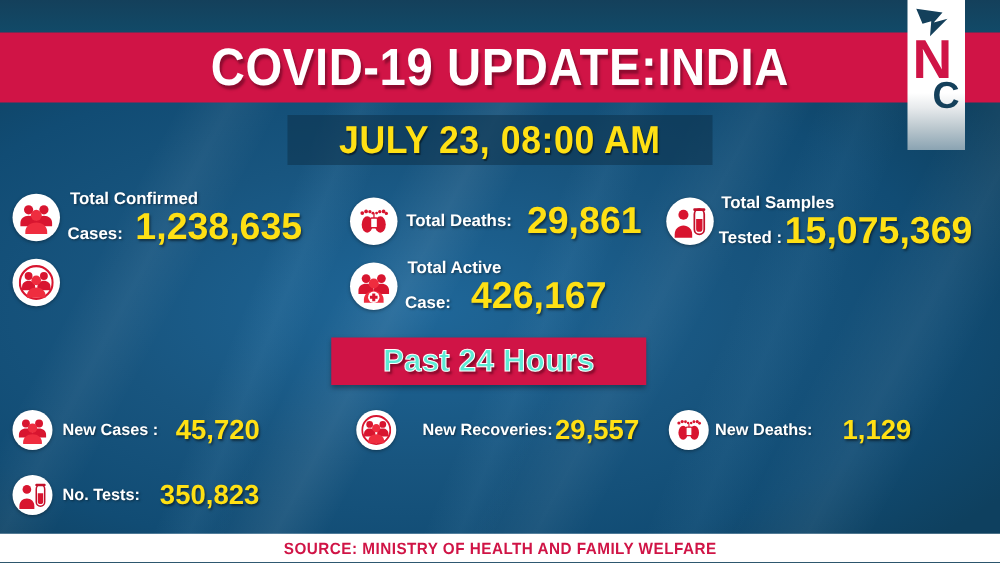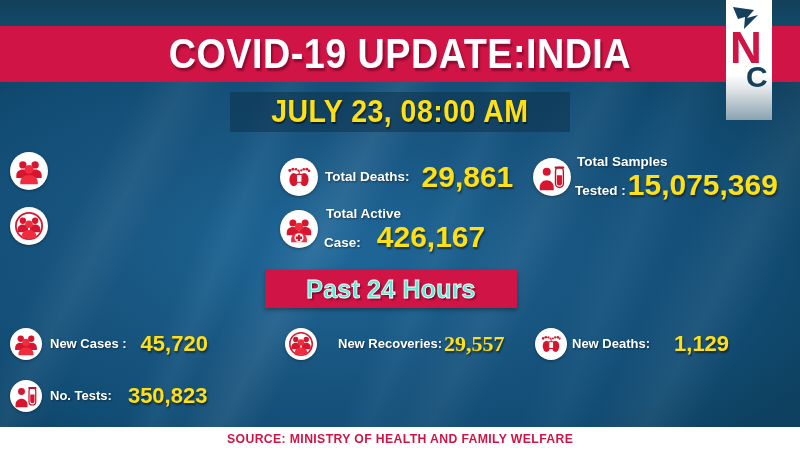--- a/index.html
+++ b/index.html
@@ -244,20 +244,27 @@
     <div class="icon-badge">
       <svg width="28" height="28" viewBox="0 0 32 32">
         <circle cx="9" cy="9" r="4.2" fill="#d8152f"></circle>
         <circle cx="23" cy="9" r="4.2" fill="#d8152f"></circle>
         <path d="M1.5 21c0-4 3.2-6.6 7.5-6.6S16.5 17 16.5 21v3h-15z" fill="#d8152f"></path>
         <path d="M15.5 21c0-4 3.2-6.6 7.5-6.6S30.5 17 30.5 21v3h-15z" fill="#d8152f"></path>
         <circle cx="16" cy="14" r="5" fill="#ef2d3f"></circle>
         <path d="M6 29c0-5 4.4-8.4 10-8.4S26 24 26 29v2H6z" fill="#ef2d3f"></path>
       </svg>
     </div>
+    <div class="stat-body stacked" style="margin-left:6px;">
+      <div class="stat-label line1">Total Confirmed</div>
+      <div class="line2">
+        <span class="stat-label">Cases:</span>
+        <span class="stat-value" style="margin-left:10px;">1,238,635</span>
+      </div>
+    </div>
   </div>
 
   <div class="stat big" style="left:10px; top:207px;">
     <div class="icon-badge">
       <svg width="28" height="28" viewBox="0 0 32 32">
         <circle cx="16" cy="16" r="15" fill="none" stroke="#d8152f" stroke-width="2"></circle>
         <circle cx="9" cy="10" r="3.6" fill="#d8152f"></circle>
         <circle cx="23" cy="10" r="3.6" fill="#d8152f"></circle>
         <path d="M3 20c0-3.4 2.7-5.6 6-5.6S15 16.6 15 20v3H3z" fill="#d8152f"></path>
         <path d="M17 20c0-3.4 2.7-5.6 6-5.6S29 16.6 29 20v3H17z" fill="#d8152f"></path>
@@ -375,21 +382,21 @@
         <circle cx="9" cy="10" r="3.6" fill="#d8152f"></circle>
         <circle cx="23" cy="10" r="3.6" fill="#d8152f"></circle>
         <path d="M3 20c0-3.4 2.7-5.6 6-5.6S15 16.6 15 20v3H3z" fill="#d8152f"></path>
         <path d="M17 20c0-3.4 2.7-5.6 6-5.6S29 16.6 29 20v3H17z" fill="#d8152f"></path>
         <circle cx="16" cy="14" r="4.4" fill="#ef2d3f"></circle>
         <path d="M7.5 28c0-4.4 3.8-7.4 8.5-7.4S24.5 23.6 24.5 28v2h-17z" fill="#ef2d3f"></path>
       </svg>
     </div>
     <div class="stat-body" style="margin-left:21px;">
       <span class="stat-label">New Recoveries:</span>
-      <span class="stat-value" style="margin-left:2px;font-family:Liberation Serif, serif;">29,557</span>
+      <span class="stat-value" style="margin-left:2px;">29,557</span>
     </div>
   </div>
 
   <div class="stat small" style="left:535px; top:328px;">
     <div class="icon-badge">
       <svg width="24" height="24" viewBox="0 0 32 32">
         <ellipse cx="10" cy="19" rx="5" ry="7.5" fill="#d8152f"></ellipse>
         <ellipse cx="22" cy="19" rx="5" ry="7.5" fill="#d8152f"></ellipse>
         <circle cx="5.5" cy="8.5" r="1.7" fill="#d8152f"></circle>
         <circle cx="9" cy="7" r="1.7" fill="#d8152f"></circle>

